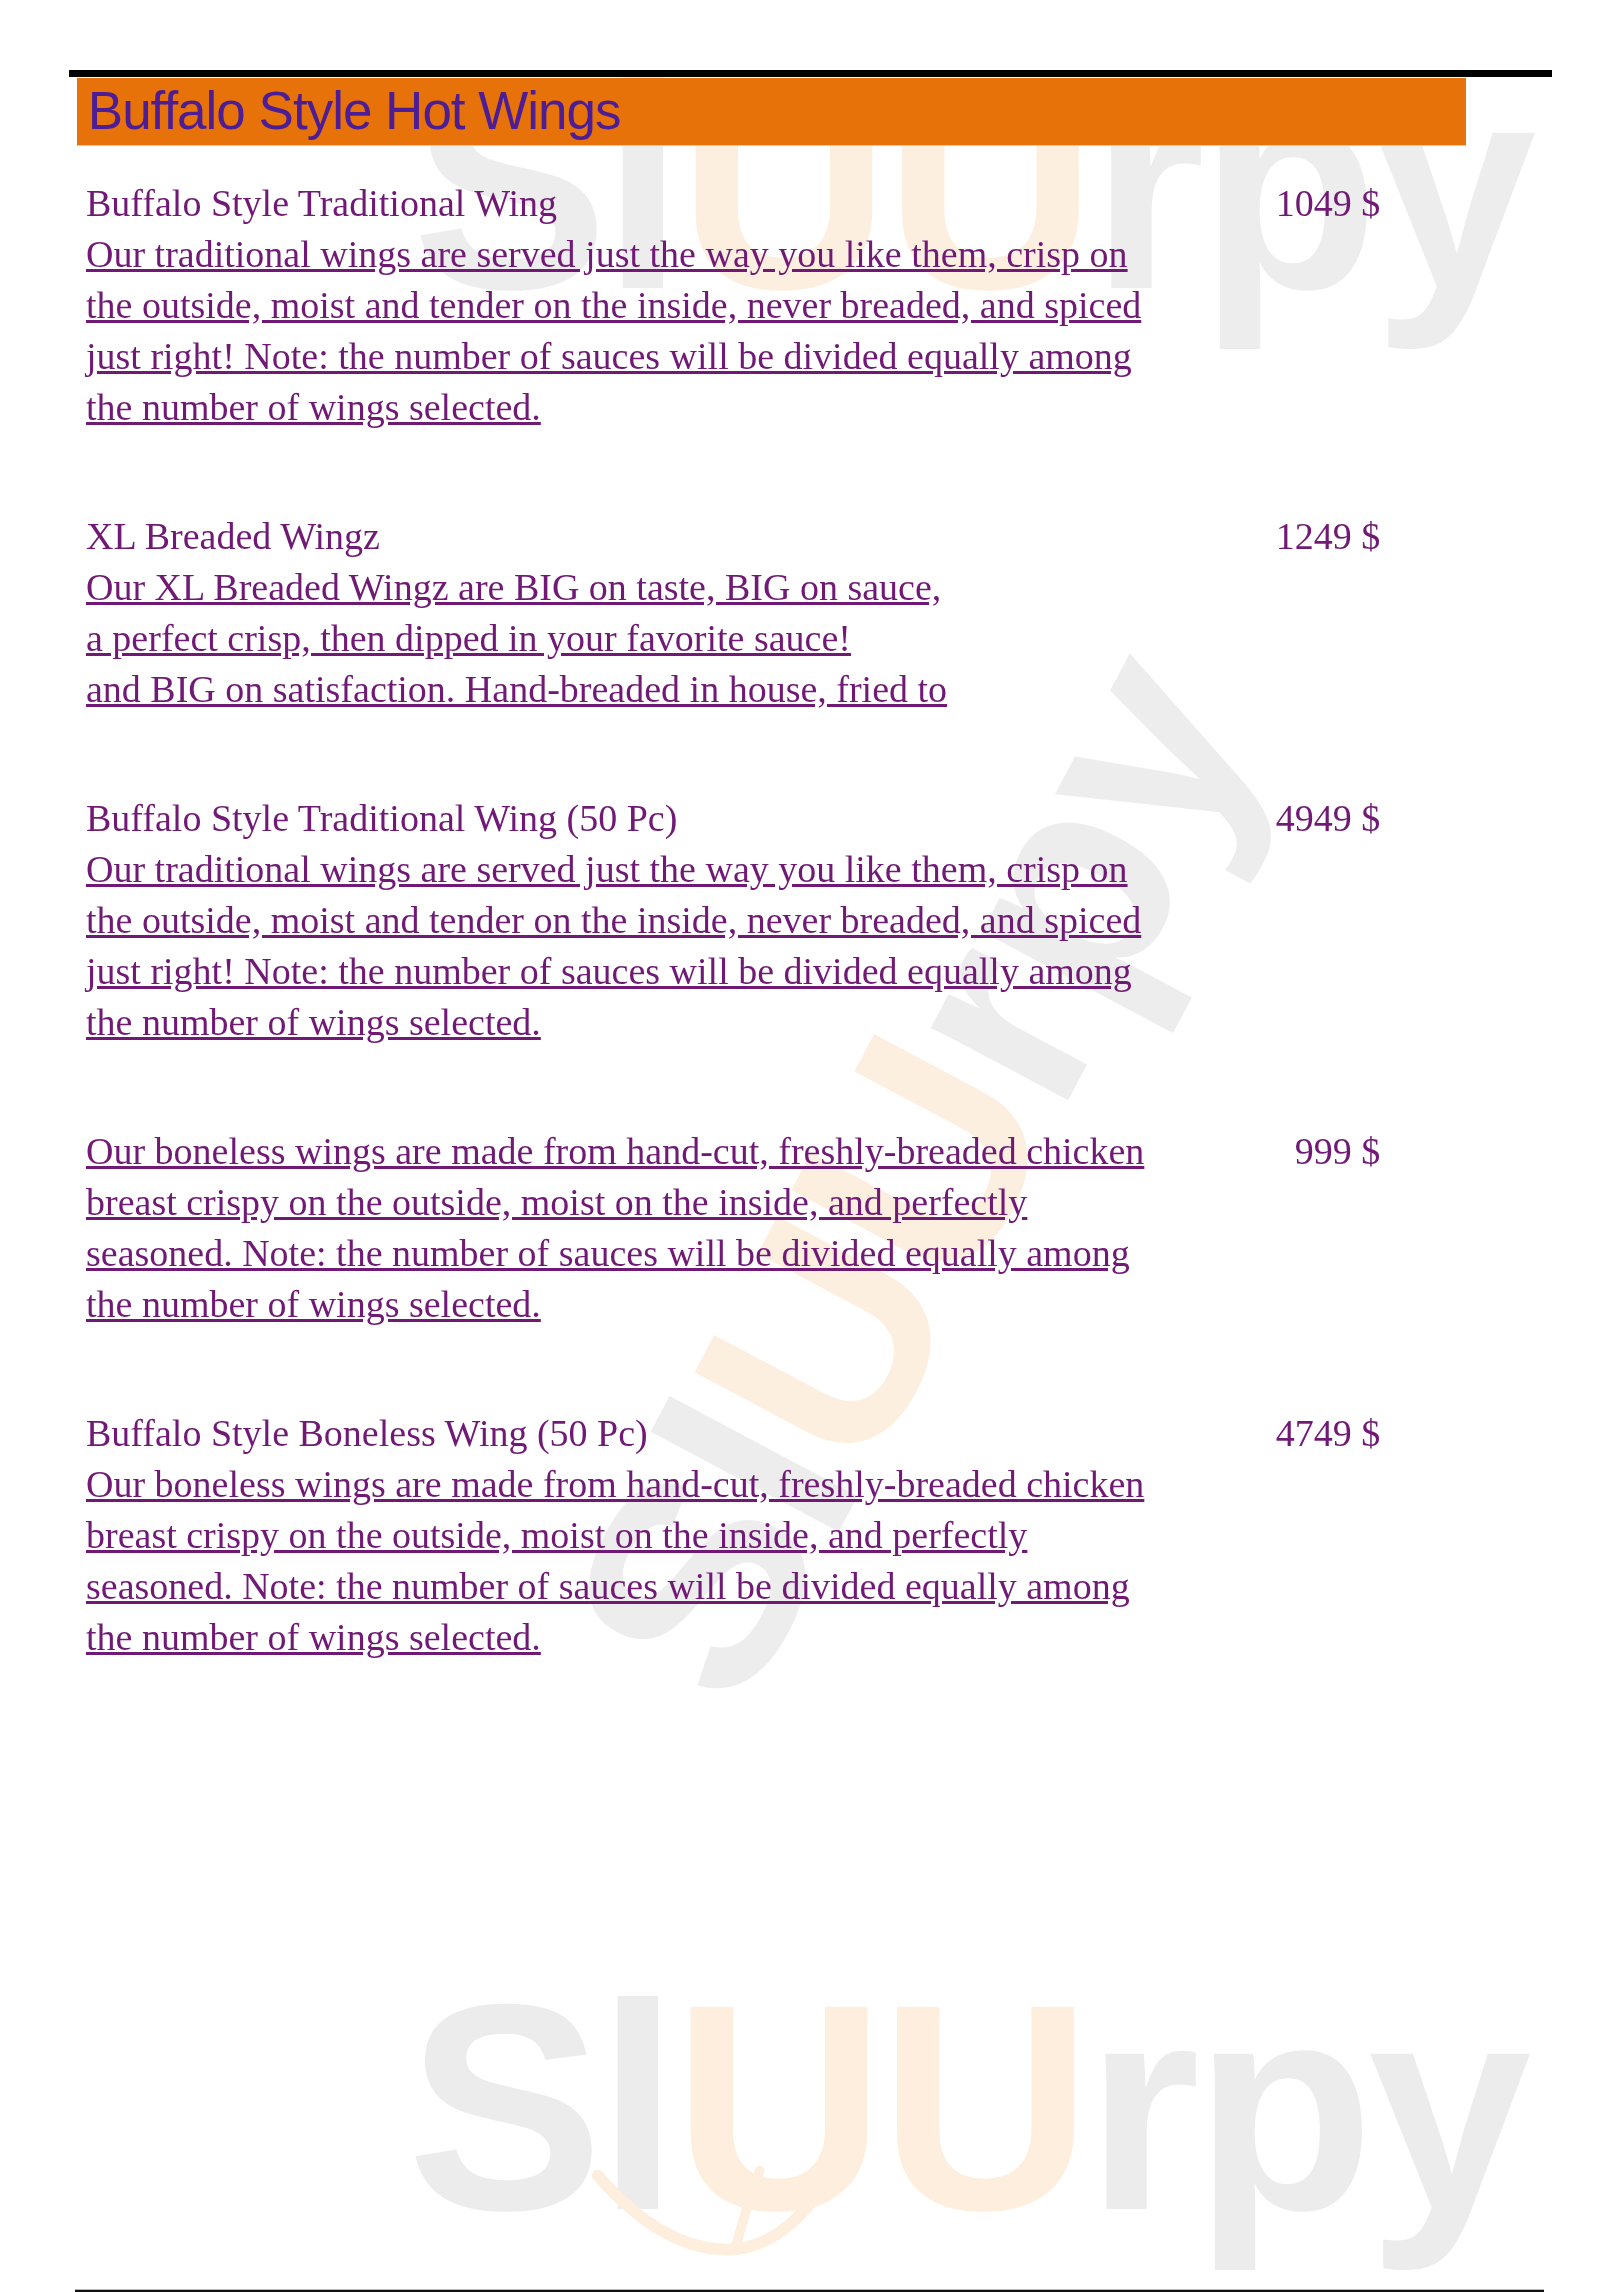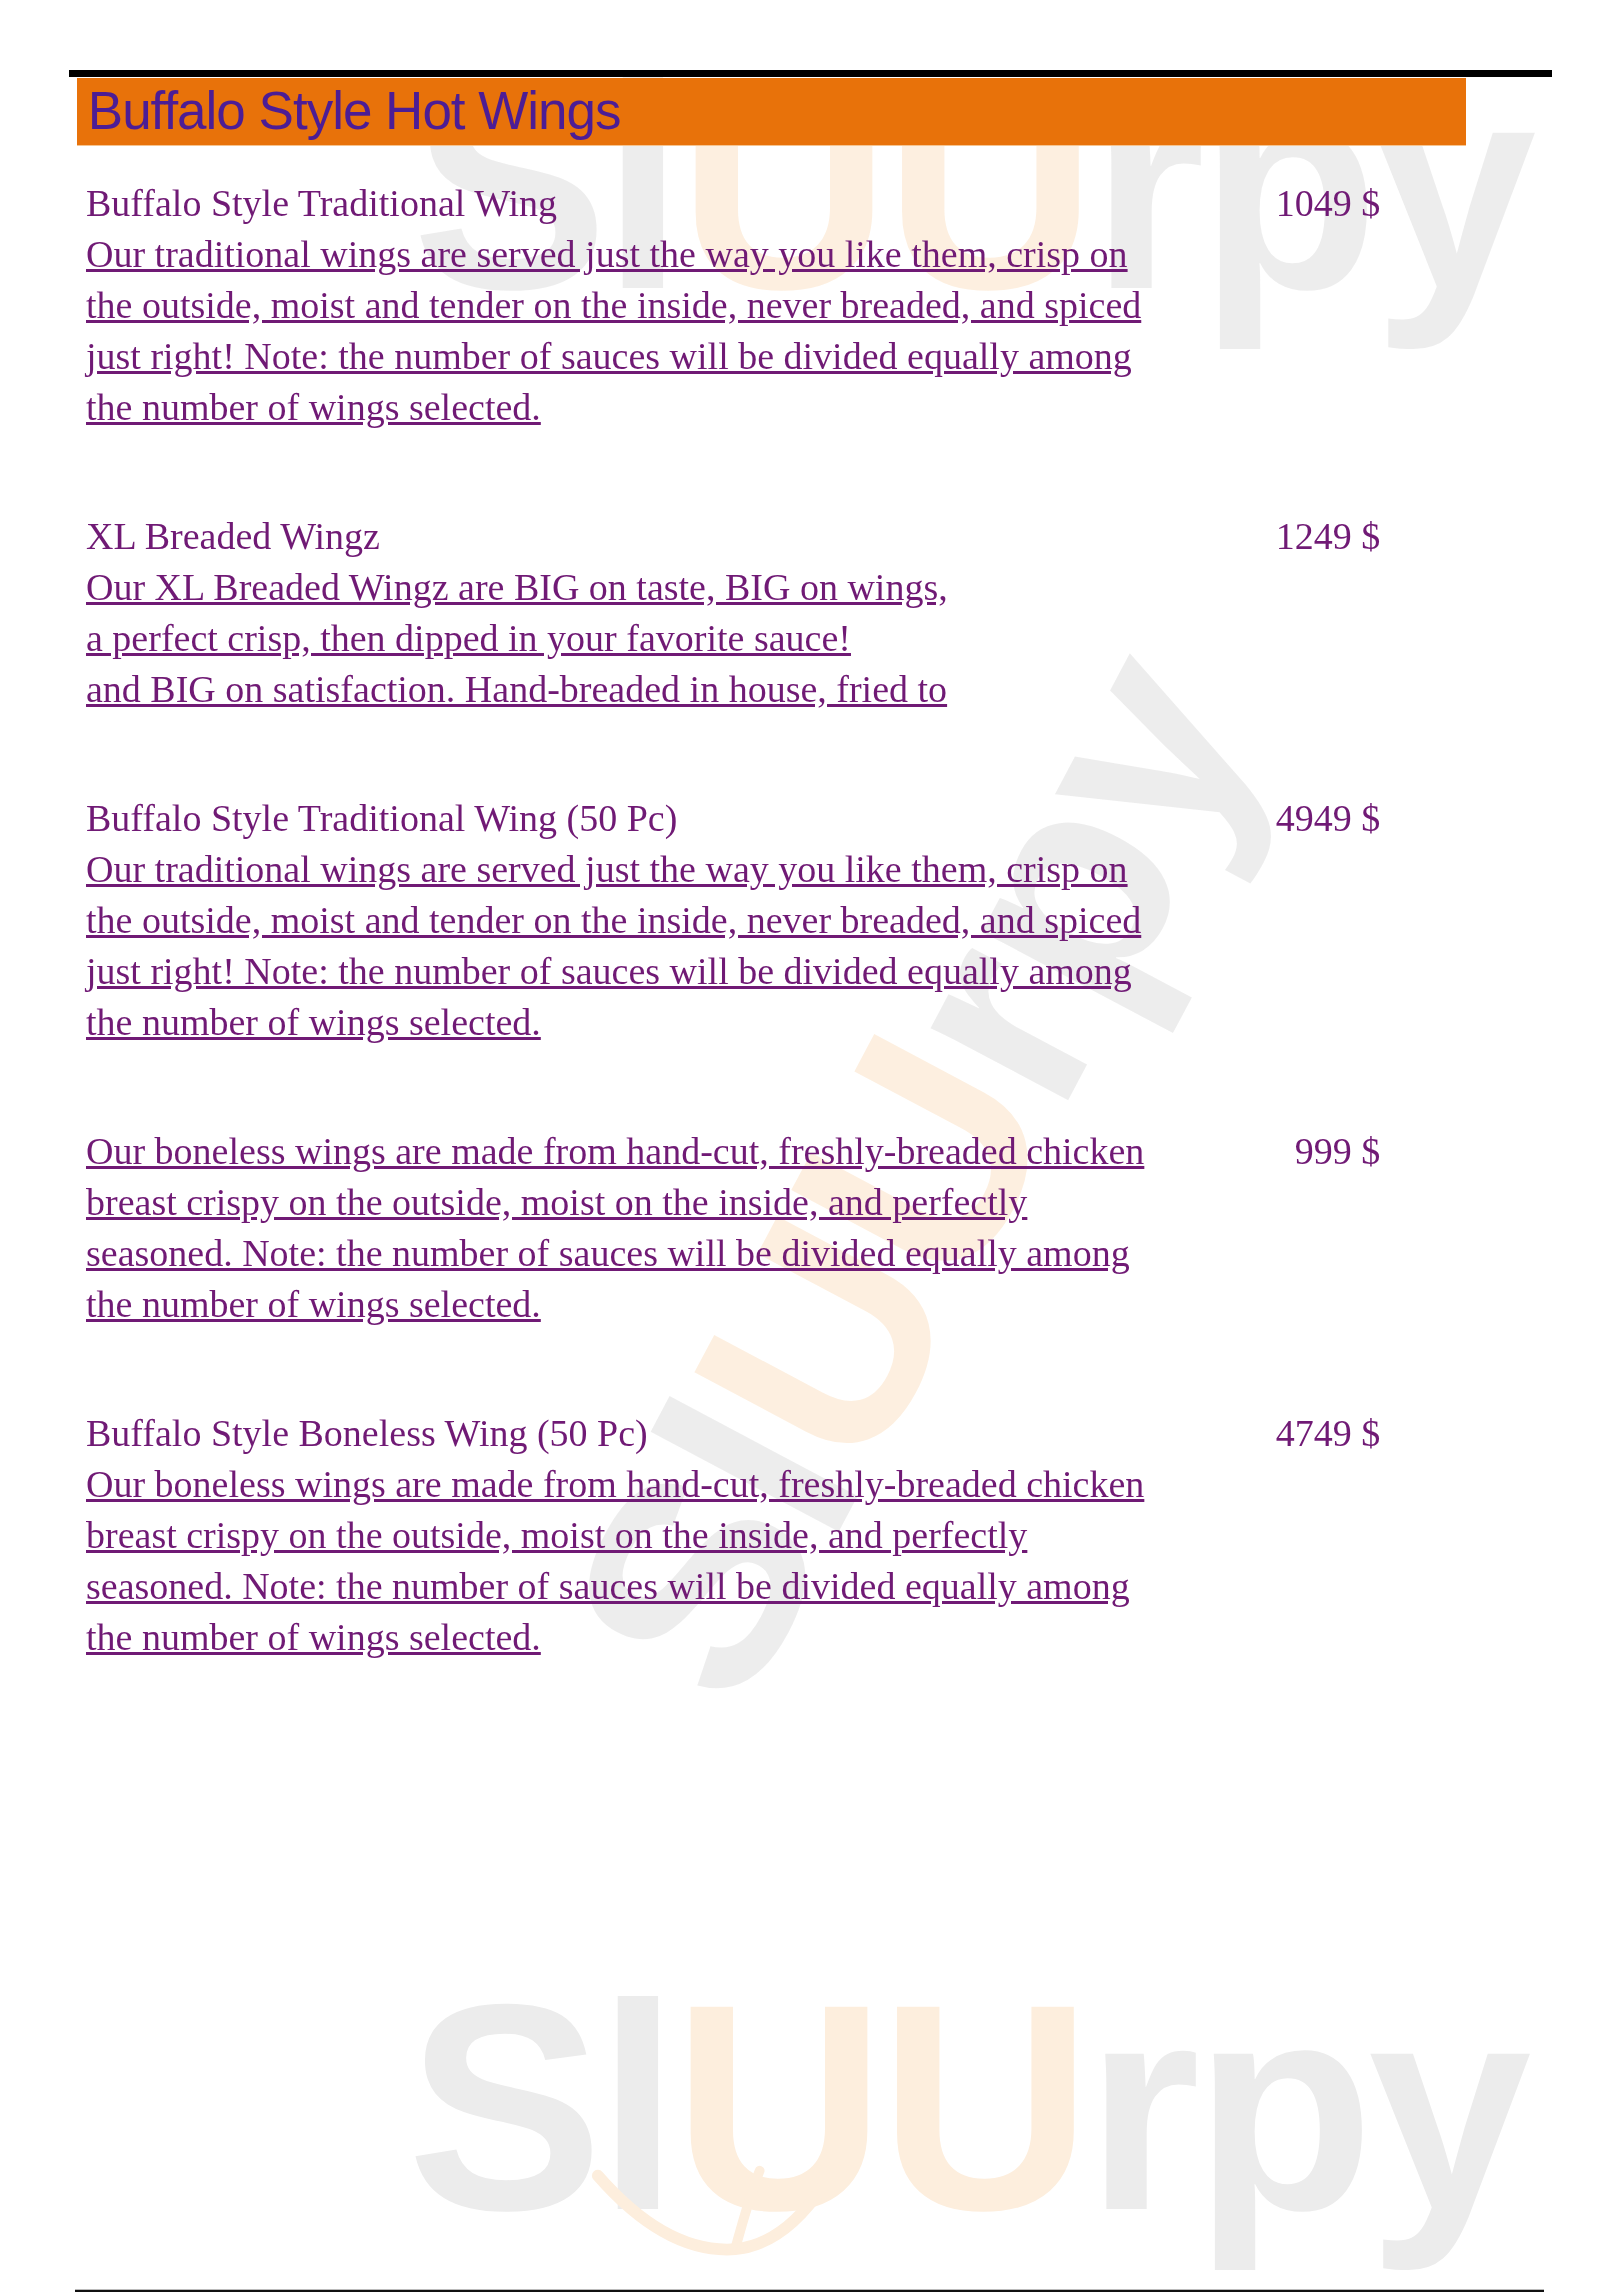--- a/index.html
+++ b/index.html
@@ -171,21 +171,21 @@
         <span class="ln">the outside, moist and tender on the inside, never breaded, and spiced</span>
         <span class="ln">just right! Note: the number of sauces will be divided equally among</span>
         <span class="ln">the number of wings selected.</span>
       </div>
     </div>
 
     <div class="item">
       <div class="item-name">XL Breaded Wingz</div>
       <div class="item-price">1249 $</div>
       <div class="item-desc">
-        <span class="ln">Our XL Breaded Wingz are BIG on taste, BIG on wings,</span>
+        <span class="ln">Our XL Breaded Wingz are BIG on taste, BIG on sauce,</span>
         <span class="ln">a perfect crisp, then dipped in your favorite sauce!</span>
         <span class="ln">and BIG on satisfaction. Hand-breaded in house, fried to</span>
       </div>
     </div>
 
     <div class="item">
       <div class="item-name">Buffalo Style Traditional Wing (50 Pc)</div>
       <div class="item-price">4949 $</div>
       <div class="item-desc">
         <span class="ln">Our traditional wings are served just the way you like them, crisp on</span>

